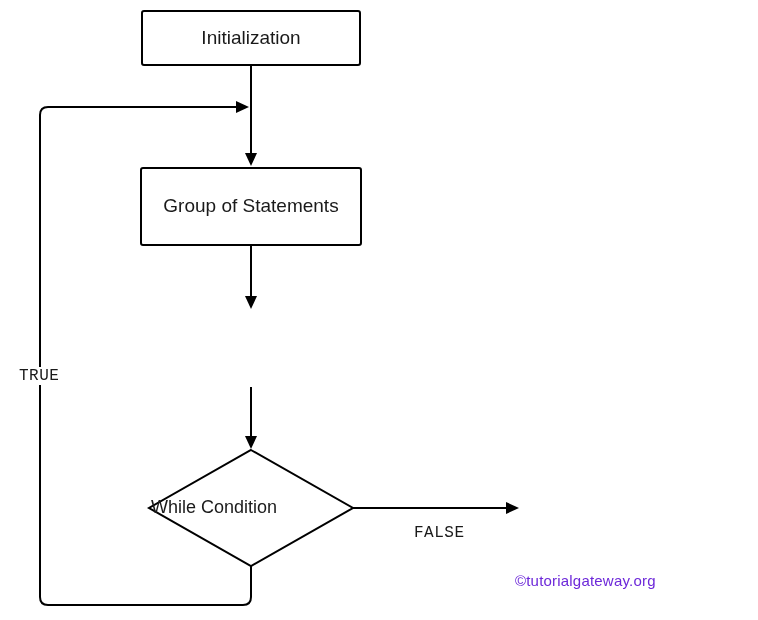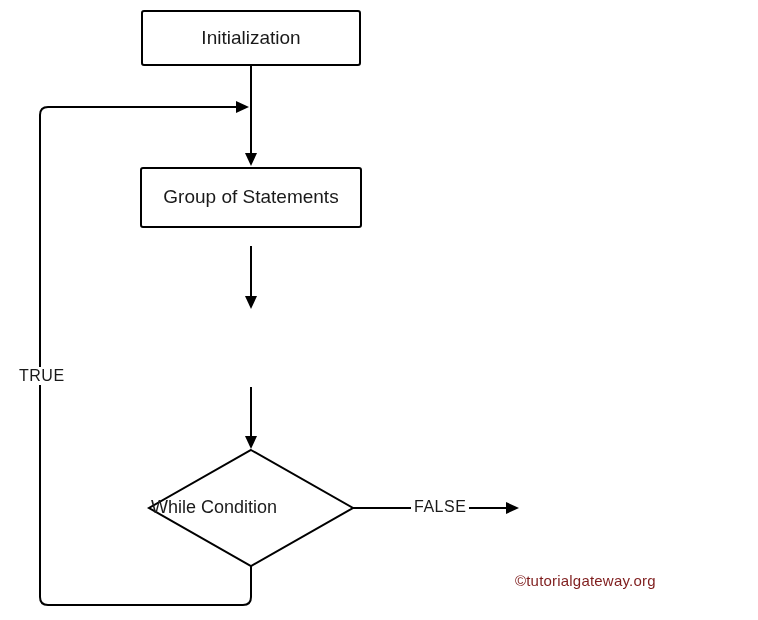--- a/index.html
+++ b/index.html
@@ -40,25 +40,26 @@
     font-size: 18px;
     color: #1a1a1a;
   }
   .wire-label {
     position: absolute;
     background: #ffffff;
     font-size: 16px;
     color: #1a1a1a;
     padding: 0 3px;
     letter-spacing: 0.5px;
+    font-family: Liberation Mono, monospace;
   }
   .credit {
     position: absolute;
     font-size: 15px;
-    color: #7f1d1d;
+    color: #6d28d9;
     letter-spacing: 0.2px;
   }
 </style>
 </head>
 <body>
 
 <div class="canvas">
 
   <svg class="wires" width="758" height="620" viewBox="0 0 758 620">
     <g stroke="#000000" stroke-width="2" fill="none">
@@ -86,27 +87,27 @@
       <polygon points="249,107 236,101 236,113"></polygon>
     </g>
 
     <polygon points="251,450 353,508 251,566 149,508" fill="#ffffff" stroke="#000000" stroke-width="2"></polygon>
   </svg>
 
   <div class="node" style="left:141px; top:10px; width:220px; height:56px;">
     <span>Initialization</span>
   </div>
 
-  <div class="node" style="left:140px; top:167px; width:222px; height:61px;">
+  <div class="node" style="left:140px; top:167px; width:222px; height:79px;">
     <span>Group of Statements</span>
   </div>
 
 
   <div class="diamond-label" style="left:151px; top:497px; width:200px;">While Condition</div>
 
 
   <div class="wire-label" style="left:16px; top:367px;">TRUE</div>
 
-  <div class="wire-label" style="left:411px; top:498px;text-align:right;">FALSE</div>
+  <div class="wire-label" style="left:411px; top:524px;text-align:right;">FALSE</div>
 
   <div class="credit" style="left:515px; top:572px;">©tutorialgateway.org</div>
 
 </div>
 
 </body></html>

